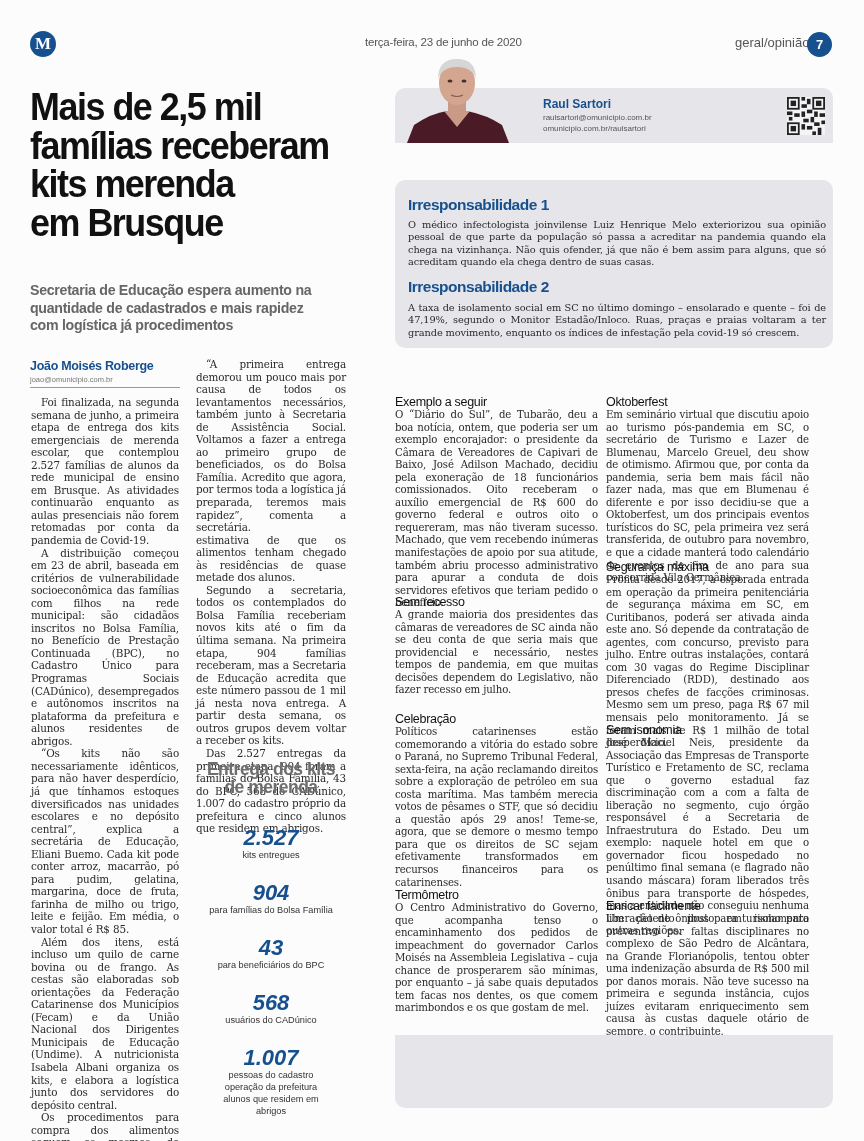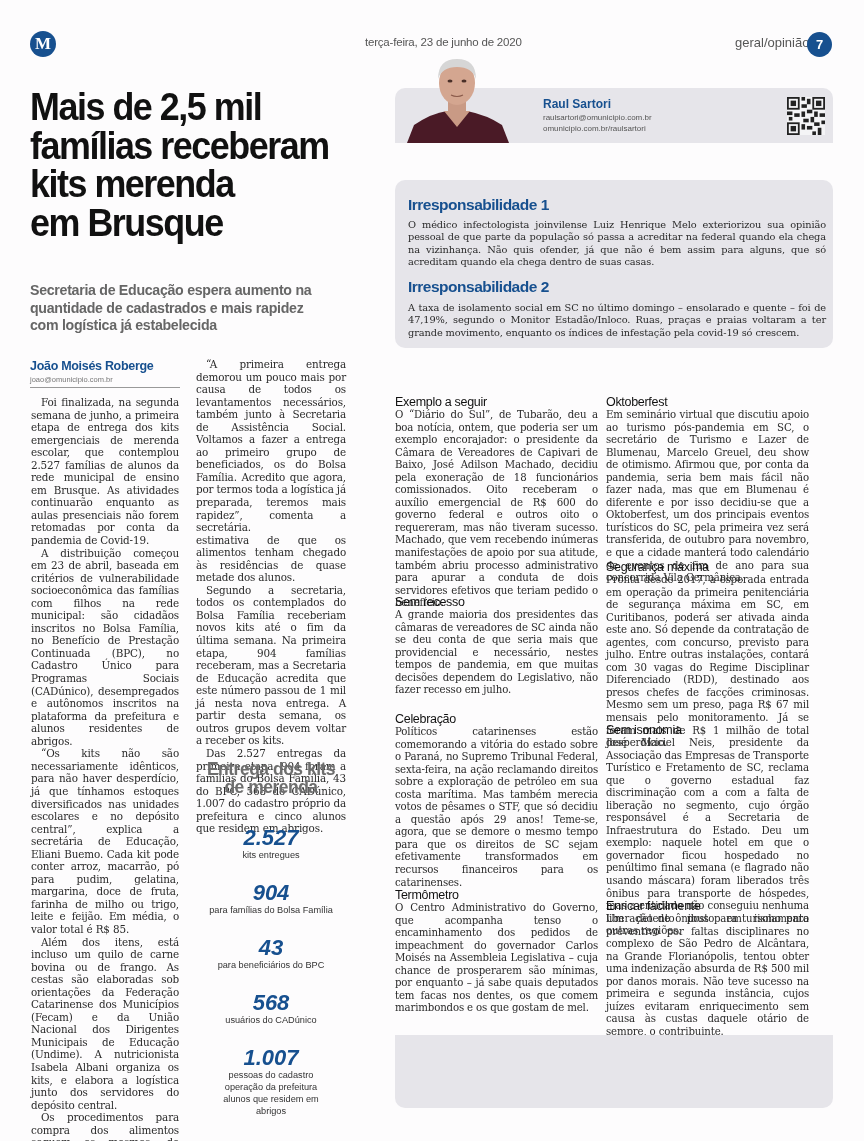--- a/index.html
+++ b/index.html
@@ -53,21 +53,21 @@
 <div class="abs date">terça-feira, 23 de junho de 2020</div>
 <div class="abs section">geral/opinião</div>
 <div class="abs pagenum">7</div>
 
 <div class="abs headline">
   <div>Mais de 2,5 mil</div>
   <div>famílias receberam</div>
   <div>kits merenda</div>
   <div>em Brusque</div>
 </div>
-<div class="abs subhead">Secretaria de Educação espera aumento na quantidade de cadastrados e mais rapidez com logística já estabelecida</div>
+<div class="abs subhead">Secretaria de Educação espera aumento na quantidade de cadastrados e mais rapidez com logística já procedimentos</div>
 
 <div class="abs author">João Moisés Roberge</div>
 <div class="abs author-email">joao@omunicipio.com.br</div>
 <div class="abs byline-rule"></div>
 
 <div class="abs col col1">
   <p>Foi finalizada, na segunda semana de junho, a primeira etapa de entrega dos kits emergenciais de merenda escolar, que contemplou 2.527 famílias de alunos da rede municipal de ensino em Brusque. As atividades continuarão enquanto as aulas presenciais não forem retomadas por conta da pandemia de Covid-19.</p>
   <p>A distribuição começou em 23 de abril, baseada em critérios de vulnerabilidade socioeconômica das famílias com filhos na rede municipal: são cidadãos inscritos no Bolsa Família, no Benefício de Prestação Continuada (BPC), no Cadastro Único para Programas Sociais (CADúnico), desempregados e autônomos inscritos na plataforma da prefeitura e alunos residentes de abrigos.</p>
   <p>“Os kits não são necessariamente idênticos, para não haver desperdício, já que tínhamos estoques diversificados nas unidades escolares e no depósito central”, explica a secretária de Educação, Eliani Buemo. Cada kit pode conter arroz, macarrão, pó para pudim, gelatina, margarina, doce de fruta, farinha de milho ou trigo, leite e feijão. Em média, o valor total é R$ 85.</p>
   <p>Além dos itens, está incluso um quilo de carne bovina ou de frango. As cestas são elaboradas sob orientações da Federação Catarinense dos Municípios (Fecam) e da União Nacional dos Dirigentes Municipais de Educação (Undime). A nutricionista Isabela Albani organiza os kits, e elabora a logística junto dos servidores do depósito central.</p>
@@ -148,21 +148,21 @@
       <rect x="11" y="16" width="3" height="2"></rect>
       <rect x="15" y="14" width="3" height="2"></rect>
     <rect x="17" y="17" width="2" height="4"></rect>
       <rect x="14" y="19" width="2" height="2"></rect>
       <rect x="19" y="13" width="2" height="2"></rect>
   </g>
 </svg>
 
 <div class="abs irr-box"></div>
 <div class="abs irr-title" style="left:408px;top:196px">Irresponsabilidade 1</div>
-<div class="abs irr-text" style="left:408px;top:219px">O médico infectologista joinvilense Luiz Henrique Melo exteriorizou sua opinião pessoal de que parte da população só passa a acreditar na federal quando ela chega na vizinhança. Não quis ofender, já que não é bem assim para alguns, que só acreditam quando ela chega dentro de suas casas.</div>
+<div class="abs irr-text" style="left:408px;top:219px">O médico infectologista joinvilense Luiz Henrique Melo exteriorizou sua opinião pessoal de que parte da população só passa a acreditar na pandemia quando ela chega na vizinhança. Não quis ofender, já que não é bem assim para alguns, que só acreditam quando ela chega dentro de suas casas.</div>
 <div class="abs irr-title" style="left:408px;top:278px">Irresponsabilidade 2</div>
 <div class="abs irr-text" style="left:408px;top:302px">A taxa de isolamento social em SC no último domingo – ensolarado e quente – foi de 47,19%, segundo o Monitor Estadão/Inloco. Ruas, praças e praias voltaram a ter grande movimento, enquanto os índices de infestação pela covid-19 só crescem.</div>
 
 <div class="abs note noteL" style="top:395px">
   <h3>Exemplo a seguir</h3>
   <p>O “Diário do Sul”, de Tubarão, deu a boa notícia, ontem, que poderia ser um exemplo encorajador: o presidente da Câmara de Vereadores de Capivari de Baixo, José Adilson Machado, decidiu pela exoneração de 18 funcionários comissionados. Oito receberam o auxílio emergencial de R$ 600 do governo federal e outros oito o requereram, mas não tiveram sucesso. Machado, que vem recebendo inúmeras manifestações de apoio por sua atitude, também abriu processo administrativo para apurar a conduta de dois servidores efetivos que teriam pedido o benefício.</p>
 </div>
 <div class="abs note noteL" style="top:595px">
   <h3>Sem recesso</h3>
   <p>A grande maioria dos presidentes das câmaras de vereadores de SC ainda não se deu conta de que seria mais que providencial e necessário, nestes tempos de pandemia, em que muitas decisões dependem do Legislativo, não fazer recesso em julho.</p>

